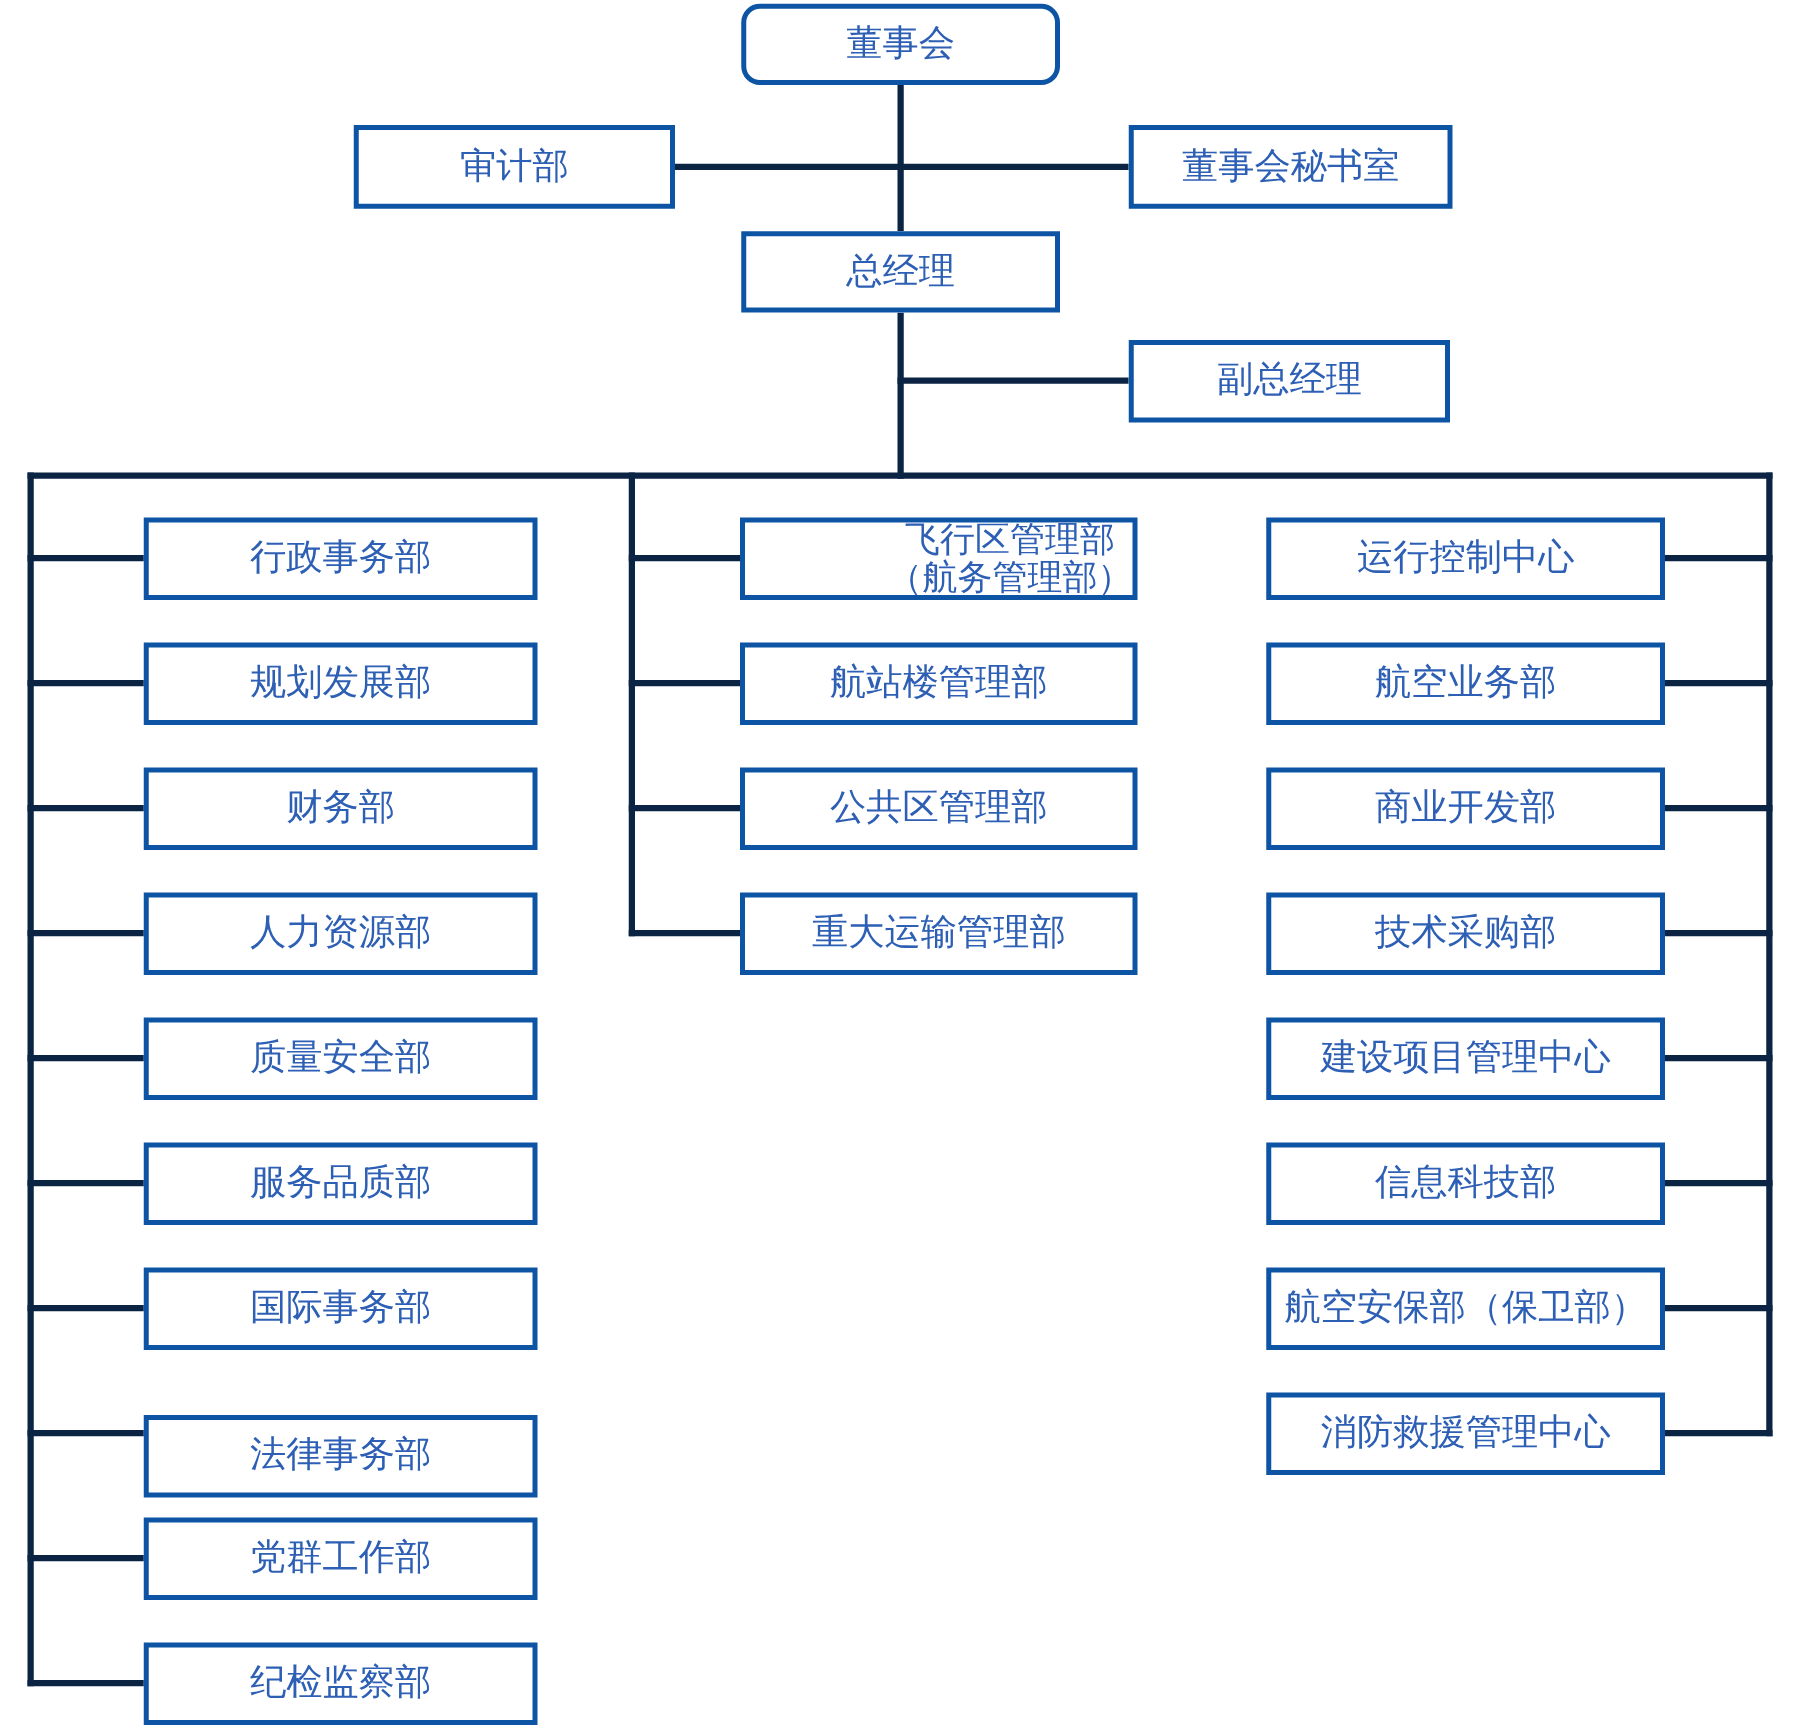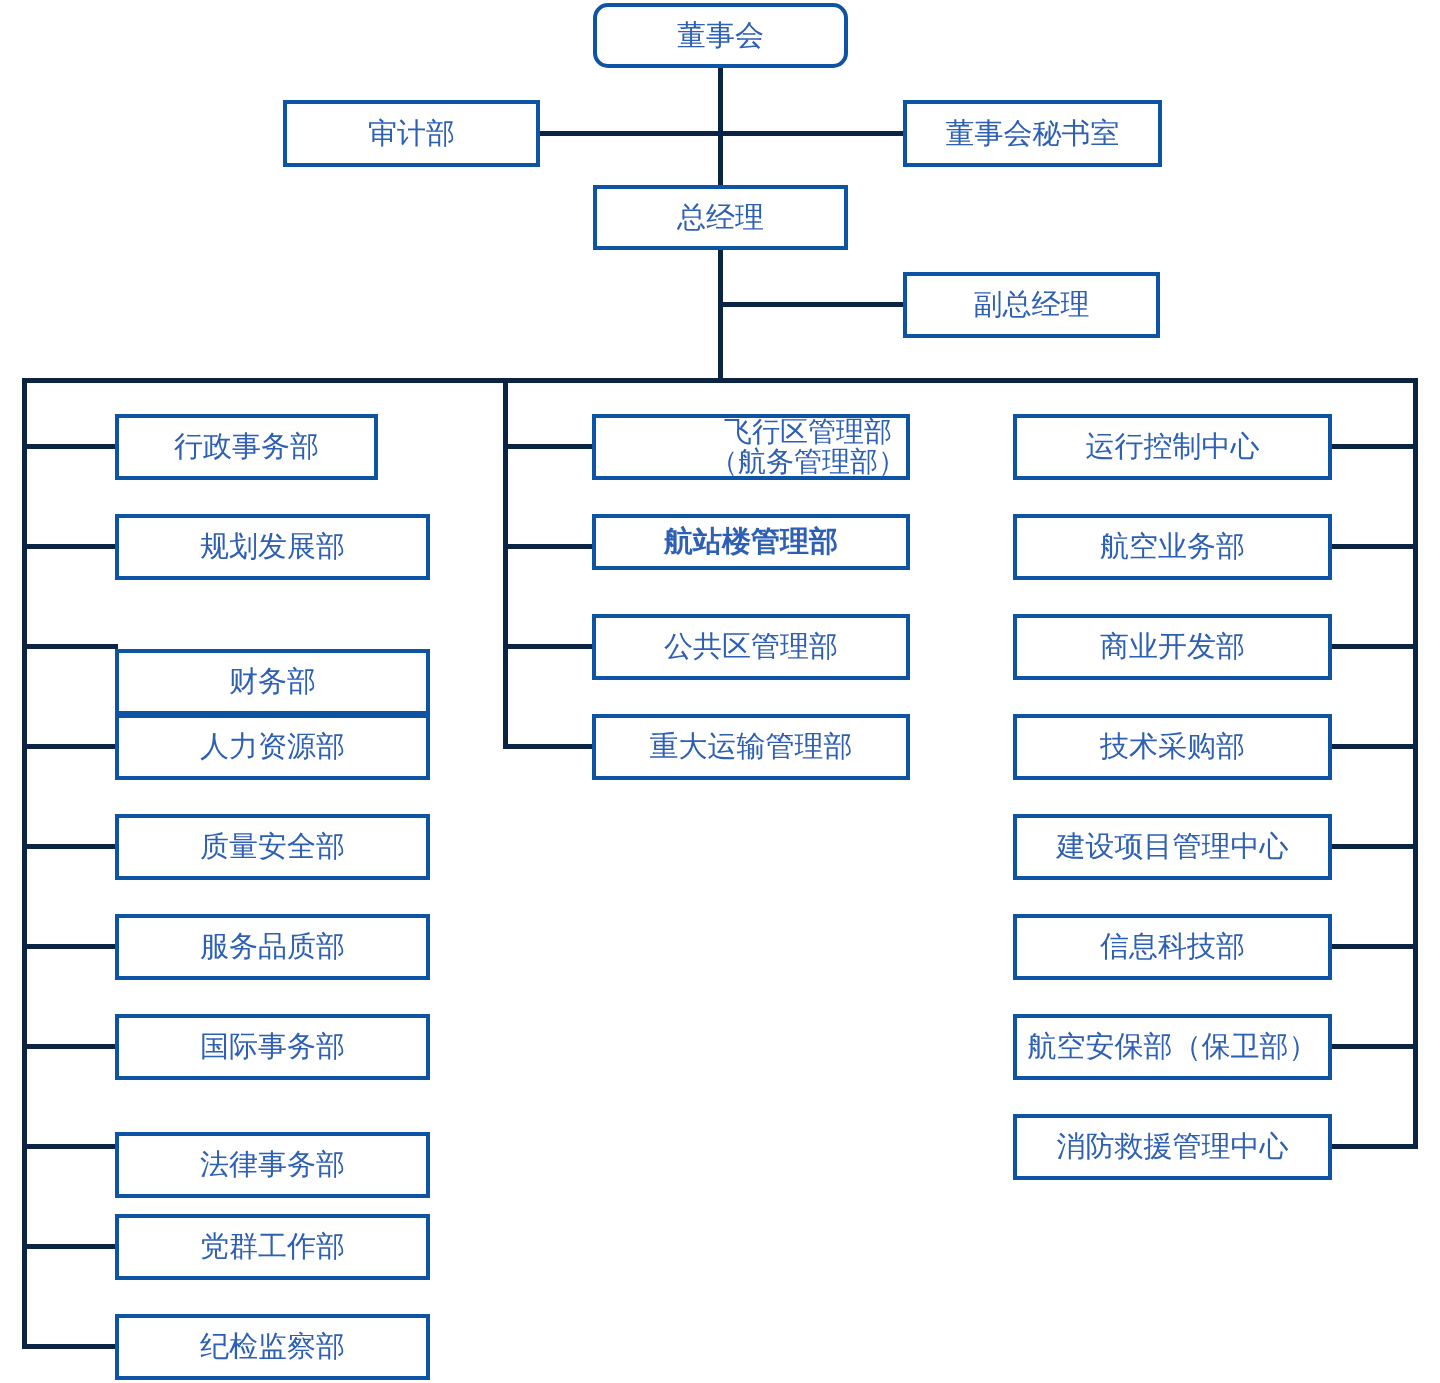--- a/index.html
+++ b/index.html
@@ -85,27 +85,27 @@
   <div class="node" style="left:903px;top:100px;width:259px;height:67px;">
     <span class="lbl">董事会秘书室</span>
   </div>
   <div class="node" style="left:593px;top:185px;width:255px;height:65px;">
     <span class="lbl">总经理</span>
   </div>
   <div class="node" style="left:903px;top:272px;width:257px;height:66px;">
     <span class="lbl">副总经理</span>
   </div>
 
-  <div class="node" style="left:115px;top:414px;width:263px;height:66px;">
+  <div class="node" style="left:115px;top:414px;width:315px;height:66px;">
     <span class="lbl">行政事务部</span>
   </div>
   <div class="node" style="left:115px;top:514px;width:315px;height:66px;">
     <span class="lbl">规划发展部</span>
   </div>
-  <div class="node" style="left:115px;top:614px;width:315px;height:66px;margin-top:35px;">
+  <div class="node" style="left:115px;top:614px;width:315px;height:66px;">
     <span class="lbl">财务部</span>
   </div>
   <div class="node" style="left:115px;top:714px;width:315px;height:66px;">
     <span class="lbl">人力资源部</span>
   </div>
   <div class="node" style="left:115px;top:814px;width:315px;height:66px;">
     <span class="lbl">质量安全部</span>
   </div>
   <div class="node" style="left:115px;top:914px;width:315px;height:66px;">
     <span class="lbl">服务品质部</span>
@@ -120,21 +120,21 @@
     <span class="lbl">党群工作部</span>
   </div>
   <div class="node" style="left:115px;top:1314px;width:315px;height:66px;">
     <span class="lbl">纪检监察部</span>
   </div>
 
   <div class="node two-line" style="left:592px;top:414px;width:318px;height:66px;justify-content:flex-end;">
     <span class="lbl">飞行区管理部
 （航务管理部）</span>
   </div>
-  <div class="node" style="left:592px;top:514px;width:318px;height:56px;font-weight:bold;">
+  <div class="node" style="left:592px;top:514px;width:318px;height:66px;">
     <span class="lbl">航站楼管理部</span>
   </div>
   <div class="node" style="left:592px;top:614px;width:318px;height:66px;">
     <span class="lbl">公共区管理部</span>
   </div>
   <div class="node" style="left:1013px;top:414px;width:319px;height:66px;">
     <span class="lbl">运行控制中心</span>
   </div>
 
   <div class="node" style="left:592px;top:714px;width:318px;height:66px;">

